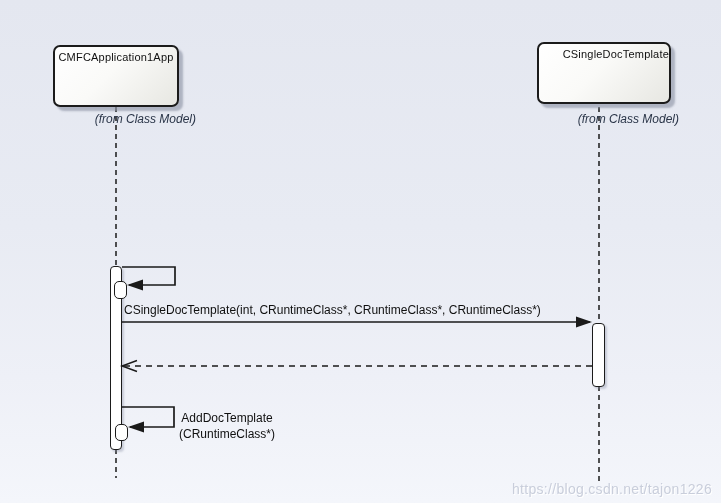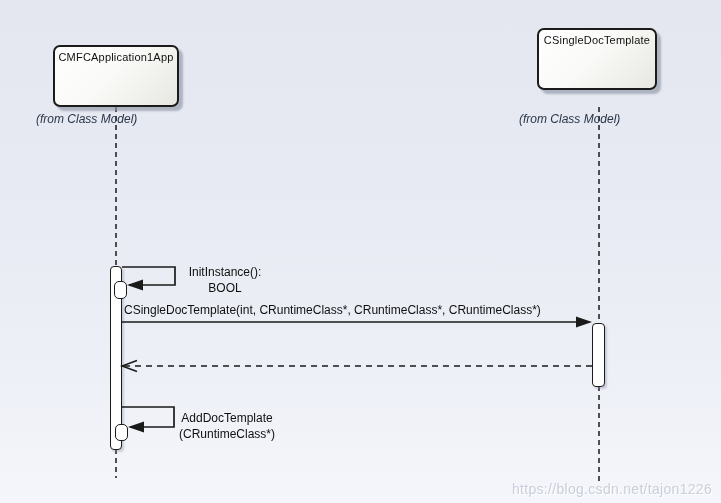--- a/index.html
+++ b/index.html
@@ -27,21 +27,21 @@
     box-shadow: 4px 4px 2px rgba(145, 150, 168, 0.65);
     text-align: center;
     padding-top: 4px;
     font-size: 11px;
     color: #101010;
     letter-spacing: 0.2px;
   }
   .from-note {
     position: absolute;
     width: 160px;
-    text-align: left;
+    text-align: right;
     font-style: italic;
     font-size: 12px;
     color: #2a3548;
   }
   .activation {
     position: absolute;
     box-sizing: border-box;
     background: #ffffff;
     border: 1.6px solid #1b1b1b;
     border-radius: 4px;
@@ -97,31 +97,27 @@
     <line x1="592" y1="366" x2="124" y2="366" stroke="#1a1a1a" stroke-width="1.4" stroke-dasharray="6 5"></line>
     <path d="M137,360.5 L122,366 L137,371.5" fill="none" stroke="#1a1a1a" stroke-width="1.4"></path>
 
     <polyline points="122,407 174,407 174,427 130,427" fill="none" stroke="#1a1a1a" stroke-width="1.7"></polyline>
     <polygon points="128,427 144,421.5 144,432.5" fill="#1a1a1a"></polygon>
   </svg>
 
   <div class="obj-box" style="left:53px; top:45px; width:126px; height:62px;">
     <span>CMFCApplication1App</span>
   </div>
-  <div class="obj-box" style="left:537px; top:28px; width:120px; height:62px;">
+  <div class="obj-box" style="left:537px; top:42px; width:134px; height:62px;text-align:right;">
     <span>CSingleDocTemplate</span>
   </div>
 
   <div class="from-note" style="left:36px; top:112px;">(from Class Model)</div>
   <div class="from-note" style="left:519px; top:112px;">(from Class Model)</div>
 
-  <div class="msg-label two-line" style="left:179px; top:264px; width:92px;">
-    <div>InitInstance():</div>
-    <div>BOOL</div>
-  </div>
 
   <div class="msg-label" style="left:124px; top:303px;">CSingleDocTemplate(int, CRuntimeClass*, CRuntimeClass*, CRuntimeClass*)</div>
 
   <div class="msg-label two-line" style="left:178px; top:410px; width:98px;">
     <div>AddDocTemplate</div>
     <div>(CRuntimeClass*)</div>
   </div>
 
   <div class="watermark">https://blog.csdn.net/tajon1226</div>
 

